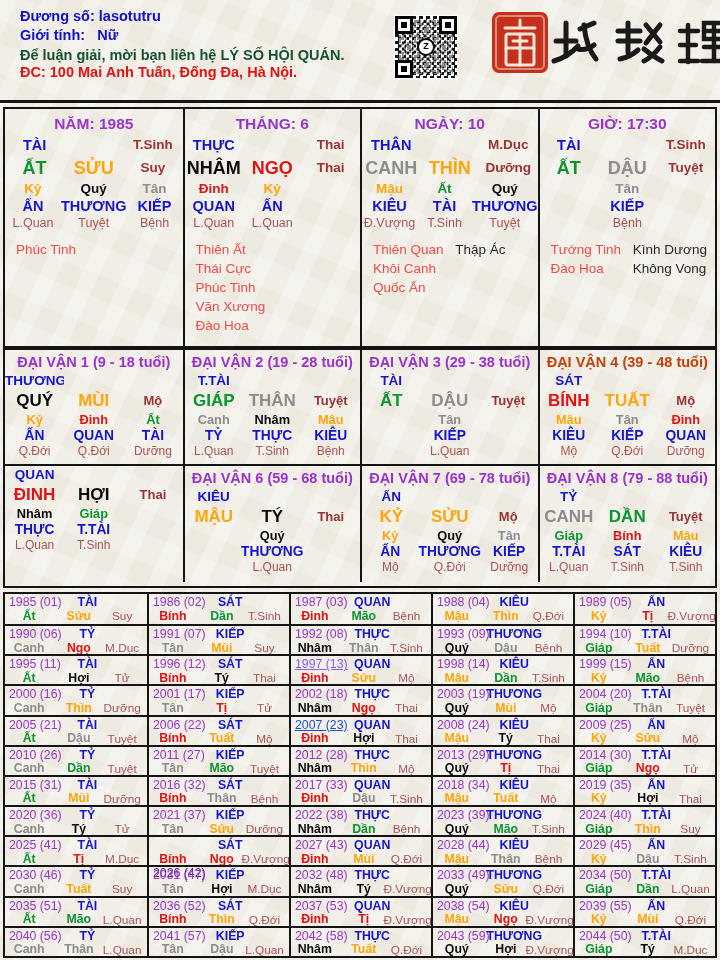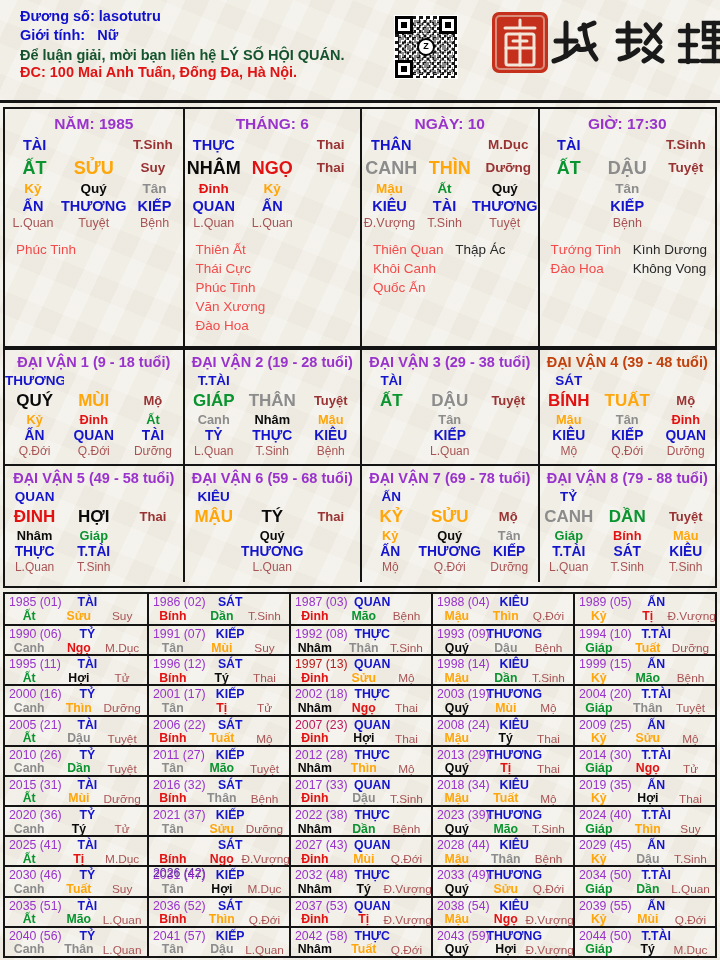--- a/index.html
+++ b/index.html
@@ -407,21 +407,20 @@
           <div class="hstage" style="color: rgb(168, 84, 84);">Q.Đới</div>
         </div>
         <div class="hcol">
           <div class="hstem" style="color: rgb(227, 18, 18);">Đinh</div>
           <div class="hgod" style="color: rgb(20, 20, 204);">QUAN</div>
           <div class="hstage" style="color: rgb(168, 84, 84);">Dưỡng</div>
         </div>
       </div>
     </div>
     <div class="cell small">
-      <div class="ctitle" style="color: rgb(153, 51, 204);">ĐẠI VẬN 5 (49 - 58 tuổi)</div>
       <div class="prow">
         <div class="pc god" style="color: rgb(20, 20, 204);">QUAN</div>
         <div class="pc"></div>
         <div class="pc"></div>
       </div>
       <div class="prow mainrow">
         <div class="pc big" style="color: rgb(227, 18, 18);">ĐINH</div>
         <div class="pc big" style="color: rgb(10, 10, 10);">HỢI</div>
         <div class="pc stageb" style="color: rgb(153, 51, 51);">Thai</div>
       </div>
@@ -601,21 +600,21 @@
       <div class="yst" style="color: rgb(168, 84, 84);">Tử</div>
     </div>
     <div class="ycell">
       <div class="yyr" style="color: rgb(153, 51, 204);">1996 (12)</div>
       <div class="ygod" style="color: rgb(20, 20, 204);">SÁT</div>
       <div class="ys" style="color: rgb(227, 18, 18);">Bính</div>
       <div class="yb" style="color: rgb(10, 10, 10);">Tý</div>
       <div class="yst" style="color: rgb(168, 84, 84);">Thai</div>
     </div>
     <div class="ycell">
-      <div class="yyr" style="color: #b91c1c;">1997 (13)</div>
+      <div class="yyr" style="color: #8b5cf6; text-decoration: underline;">1997 (13)</div>
       <div class="ygod" style="color: rgb(20, 20, 204);">QUAN</div>
       <div class="ys" style="color: rgb(227, 18, 18);">Đinh</div>
       <div class="yb" style="color: rgb(255, 166, 10);">Sửu</div>
       <div class="yst" style="color: rgb(168, 84, 84);">Mộ</div>
     </div>
     <div class="ycell">
       <div class="yyr" style="color: rgb(153, 51, 204);">1998 (14)</div>
       <div class="ygod" style="color: rgb(20, 20, 204);">KIÊU</div>
       <div class="ys" style="color: rgb(255, 166, 10);">Mậu</div>
       <div class="yb" style="color: rgb(10, 148, 48);">Dần</div>
@@ -671,21 +670,21 @@
       <div class="yst" style="color: rgb(168, 84, 84);">Tuyệt</div>
     </div>
     <div class="ycell">
       <div class="yyr" style="color: rgb(153, 51, 204);">2006 (22)</div>
       <div class="ygod" style="color: rgb(20, 20, 204);">SÁT</div>
       <div class="ys" style="color: rgb(227, 18, 18);">Bính</div>
       <div class="yb" style="color: rgb(255, 166, 10);">Tuất</div>
       <div class="yst" style="color: rgb(168, 84, 84);">Mộ</div>
     </div>
     <div class="ycell">
-      <div class="yyr" style="color: #be185d;">2007 (23)</div>
+      <div class="yyr" style="color: #1d4ed8; text-decoration: underline;">2007 (23)</div>
       <div class="ygod" style="color: rgb(20, 20, 204);">QUAN</div>
       <div class="ys" style="color: rgb(227, 18, 18);">Đinh</div>
       <div class="yb" style="color: rgb(10, 10, 10);">Hợi</div>
       <div class="yst" style="color: rgb(168, 84, 84);">Thai</div>
     </div>
     <div class="ycell">
       <div class="yyr" style="color: rgb(153, 51, 204);">2008 (24)</div>
       <div class="ygod" style="color: rgb(20, 20, 204);">KIÊU</div>
       <div class="ys" style="color: rgb(255, 166, 10);">Mậu</div>
       <div class="yb" style="color: rgb(10, 10, 10);">Tý</div>

